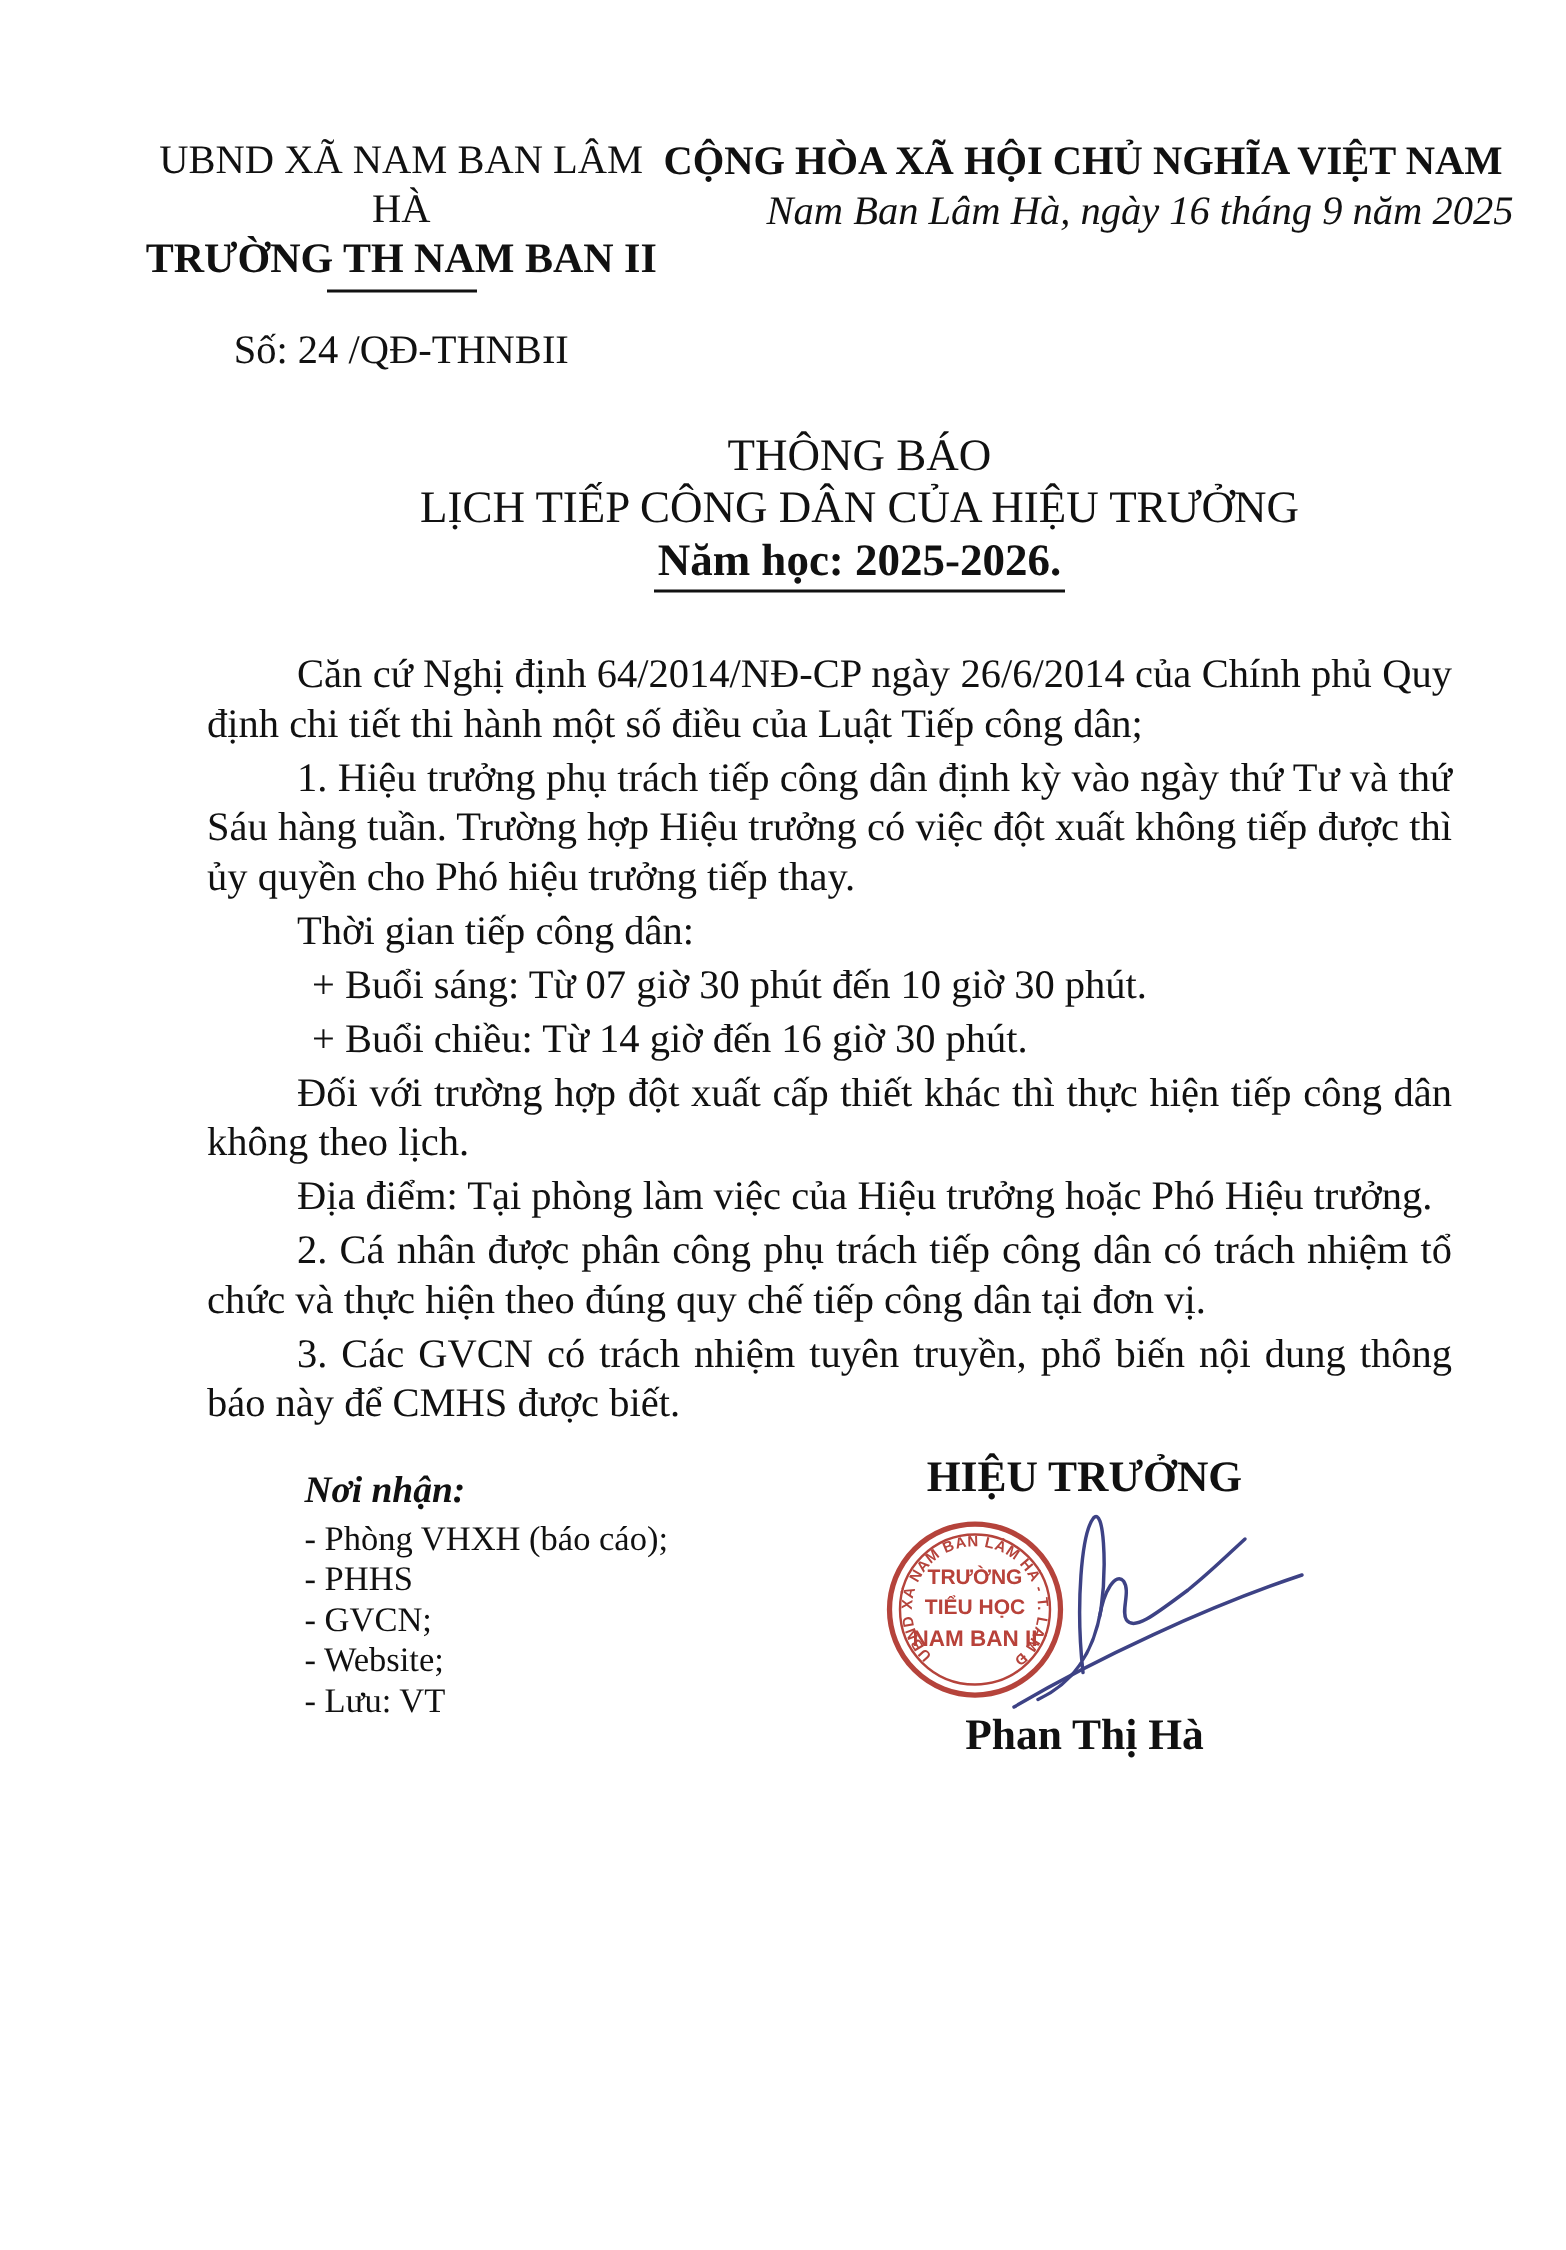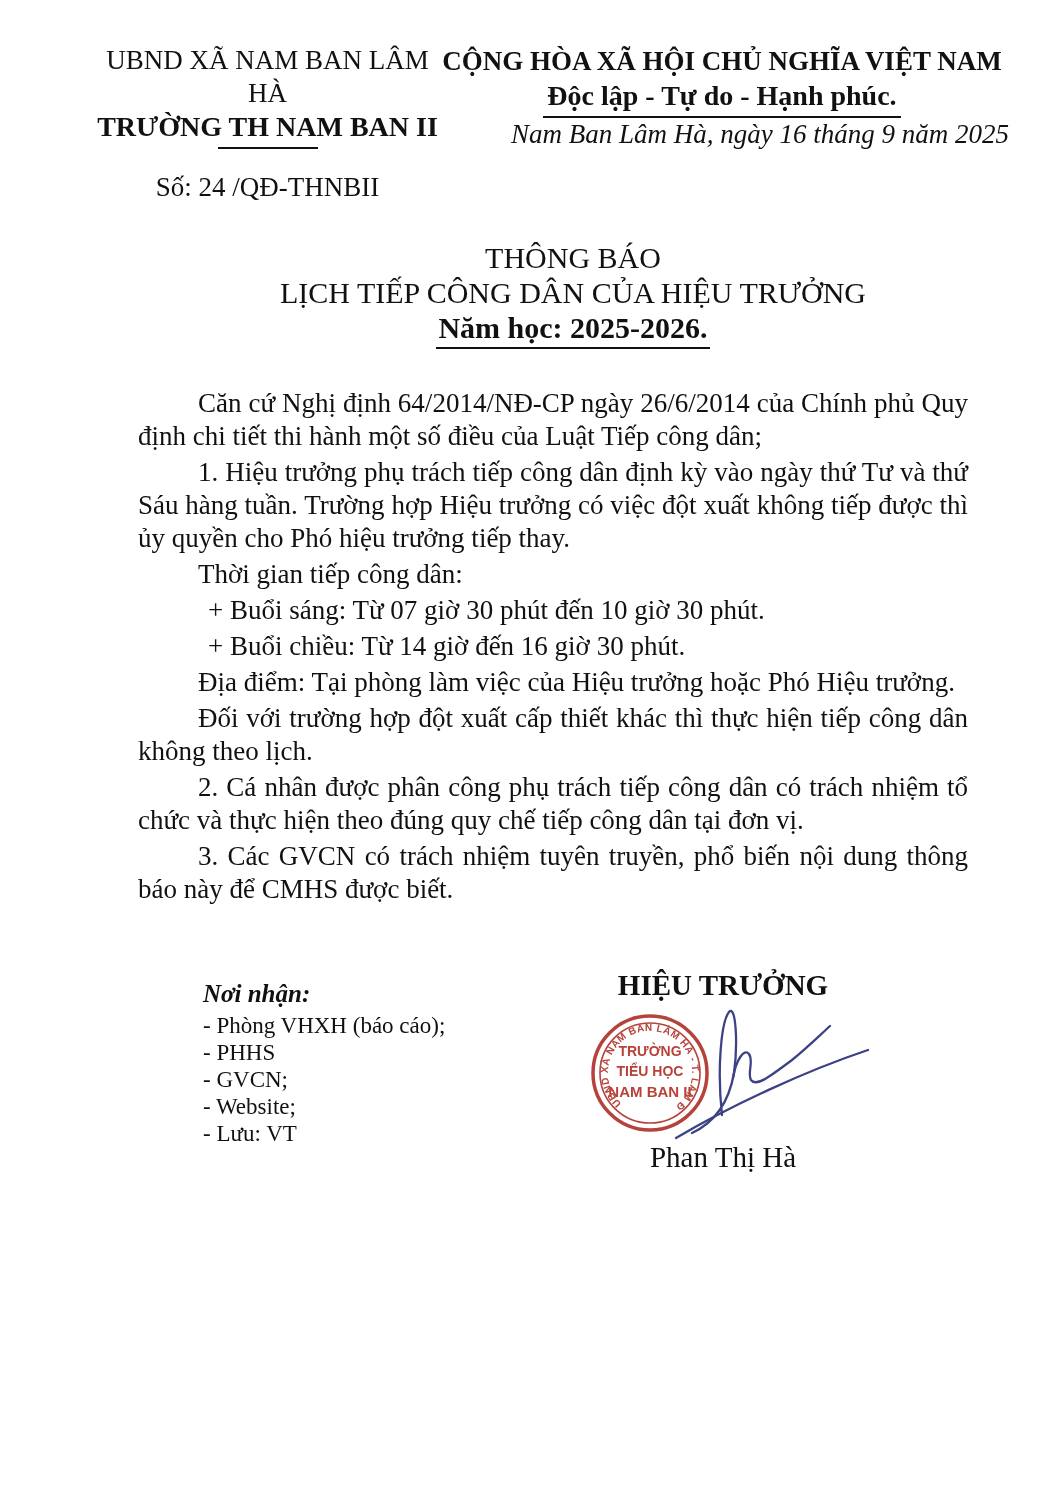--- a/index.html
+++ b/index.html
@@ -5,21 +5,21 @@
   html,body { margin:0; padding:0; background:#ffffff; }
   .page {
     position:relative;
     width:1044px; height:1500px;
     background:#ffffff;
     color:#111111;
     font-family:"Liberation Serif", serif;
     overflow:hidden;
   }
   
-  .header { display:flex; padding:44px 0 0 95px; }
+  .header { display:flex; padding:90px 0 0 95px; }
   .header-left { width:345px; text-align:center; }
   .org-parent { font-size:27px; line-height:33px; }
   .org-name   { font-size:28px; line-height:34px; font-weight:bold; }
   .org-underline { width:100px; border-top:2.5px solid #111; margin:3px auto 0 auto; }
   .doc-number { font-size:27px; line-height:33px; margin-top:22px; }
   .header-right { flex:1; margin-right:40px; text-align:center; }
   .nation { font-size:27px; line-height:34px; font-weight:bold; }
   .motto  { margin-top:2px; }
   .motto-inner {
     display:inline-block; font-size:28px; line-height:32px; font-weight:bold;
@@ -50,21 +50,21 @@
   }
   .recipients-list { position:absolute; left:203px; top:1012px; }
   .recipient { font-size:23px; line-height:27px; }
   .signer-title {
     position:absolute; left:543px; top:968px; width:360px;
     text-align:center; font-size:29px; font-weight:bold; line-height:34px;
   }
   .sig-art { position:absolute; left:560px; top:998px; }
   .signer-name {
     position:absolute; left:543px; top:1140px; width:360px;
-    text-align:center; font-size:29px; font-weight:normal; line-height:34px;
+    text-align:center; font-size:29px; font-weight:bold; line-height:34px;
   }
   .stamp-ring-outer { fill:none; stroke:#b5433b; stroke-width:3.5px; }
   .stamp-ring-inner { fill:none; stroke:#b5433b; stroke-width:1.6px; }
   .stamp-ring-text {
     fill:#b5433b; font-family:"Liberation Sans", sans-serif;
     font-size:10px; font-weight:bold; letter-spacing:0.5px;
   }
   .stamp-center {
     fill:#b8423a; font-family:"Liberation Sans", sans-serif;
     font-weight:bold; text-anchor:middle;
@@ -80,40 +80,39 @@
 
   <div class="header">
     <div class="header-left">
       <div class="org-parent">UBND XÃ NAM BAN LÂM HÀ</div>
       <div class="org-name">TRƯỜNG TH NAM BAN II</div>
       <div class="org-underline"></div>
       <div class="doc-number">Số:  24 /QĐ-THNBII</div>
     </div>
     <div class="header-right">
       <div class="nation">CỘNG HÒA XÃ HỘI CHỦ NGHĨA VIỆT NAM</div>
-      <div class="motto"><span class="motto-inner">Độc lập - Tự do - Hạnh phúc.</span></div>
       <div class="dateline">Nam Ban Lâm Hà, ngày 16  tháng 9 năm 2025</div>
     </div>
   </div>
 
   <div class="title-block">
     <div class="title-1">THÔNG BÁO</div>
     <div class="title-2">LỊCH TIẾP CÔNG DÂN CỦA HIỆU TRƯỞNG</div>
     <div class="title-3"><span class="title-3-inner">Năm học: 2025-2026.</span></div>
   </div>
 
   <div class="body">
 
   <p class="para p-indent">Căn cứ Nghị định 64/2014/NĐ-CP ngày 26/6/2014  của Chính phủ Quy định chi tiết thi hành một số điều của Luật Tiếp công dân;</p>
       <p class="para p-indent">1. Hiệu trưởng phụ trách tiếp công dân định kỳ vào ngày thứ Tư và thứ Sáu hàng tuần. Trường hợp Hiệu trưởng có việc đột xuất không tiếp được thì ủy quyền cho Phó hiệu trưởng tiếp thay.</p>
       <p class="para p-indent">Thời gian tiếp công dân:</p>
       <p class="para p-plus">+ Buổi sáng: Từ 07 giờ 30 phút đến 10 giờ 30 phút.</p>
       <p class="para p-plus">+ Buổi chiều: Từ 14 giờ đến  16 giờ 30 phút.</p>
+      <p class="para p-indent">Đối với trường hợp đột xuất cấp thiết khác thì thực hiện tiếp công dân không  theo lịch.</p>
       <p class="para p-indent">Địa điểm: Tại phòng làm việc của Hiệu trưởng hoặc Phó Hiệu trưởng.</p>
-      <p class="para p-indent">Đối với trường hợp đột xuất cấp thiết khác thì thực hiện tiếp công dân không  theo lịch.</p>
       <p class="para p-indent">2. Cá nhân được phân công phụ trách tiếp công dân có trách nhiệm tổ chức và  thực hiện theo đúng quy chế tiếp công dân tại đơn vị.</p>
       <p class="para p-indent">3. Các GVCN có trách nhiệm tuyên truyền, phổ biến nội dung thông báo này  để CMHS được biết.</p>
     </div>
 
   <div class="footer">
     <div class="recipients-label">Nơi nhận:</div>
     <div class="recipients-list">
 
     <div class="recipient">- Phòng VHXH (báo cáo);</div>
         <div class="recipient">- PHHS</div>

